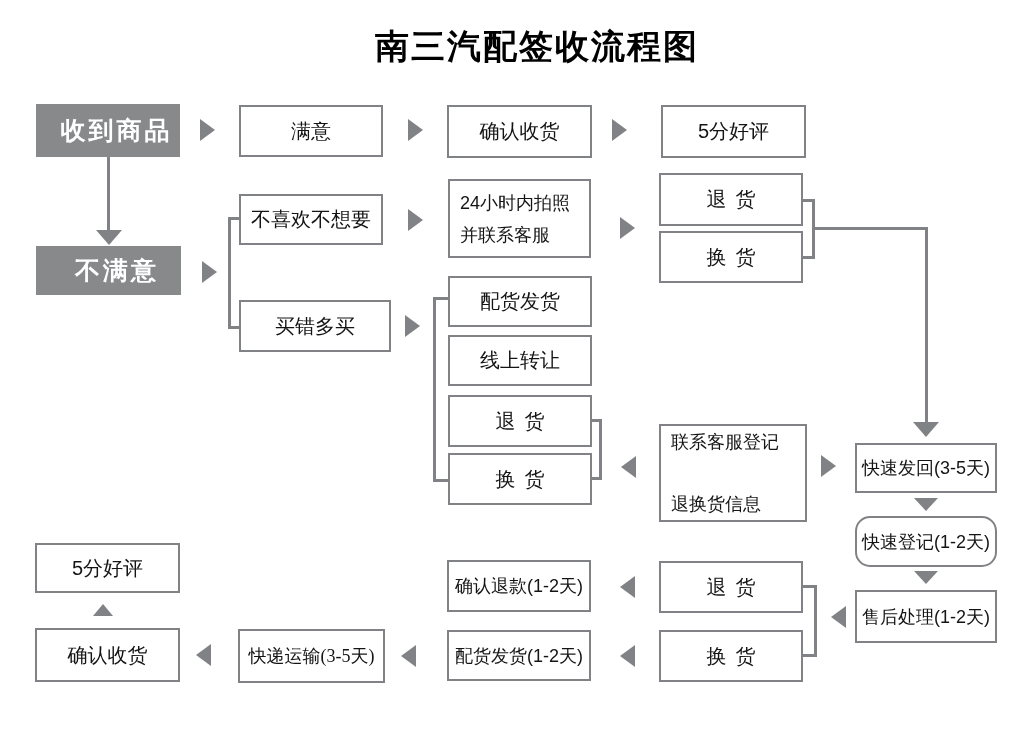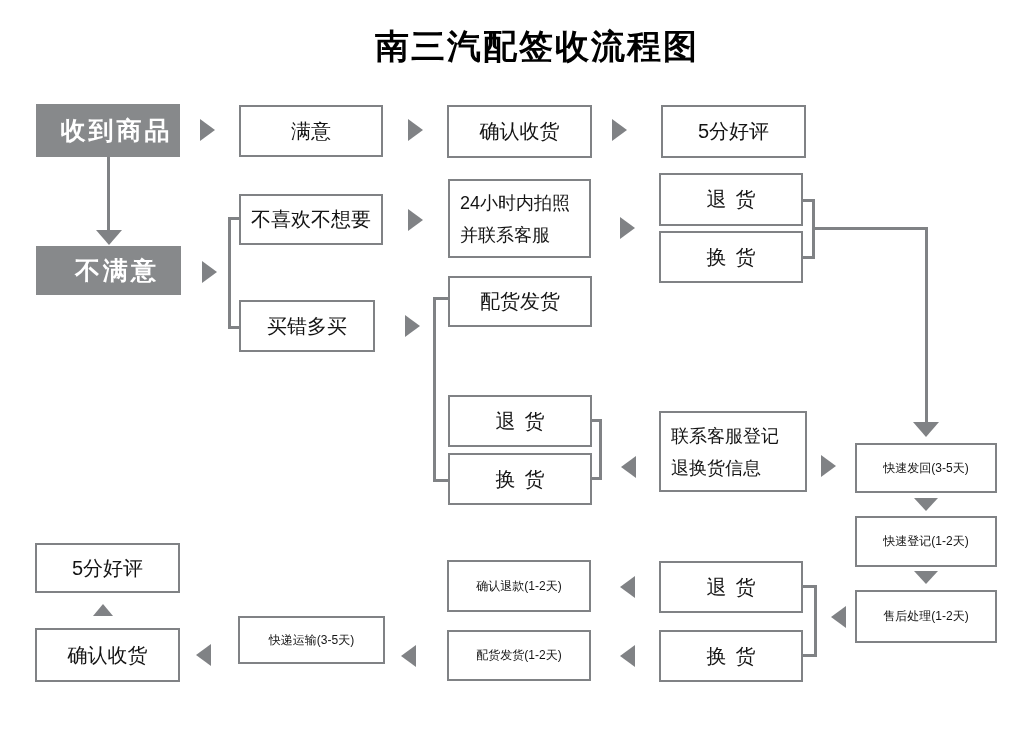--- a/index.html
+++ b/index.html
@@ -13,21 +13,21 @@
   }
   .box{
     position:absolute;box-sizing:border-box;background:#fff;
     border:2px solid var(--line,#808285);color:#141414;font-size:20px;
     display:flex;align-items:center;justify-content:center;text-align:center;
   }
   .box.dark{
     background:var(--dark,#87898b);border:none;color:#fff;
     font-size:25px;font-weight:bold;letter-spacing:3px;padding-left:17px;
   }
-  .box.small{font-size:12px;}
+  .box.small{font-size:18px;}
   .box.sp{letter-spacing:9px;padding-left:9px;}
   .box.twoline{
     flex-direction:column;align-items:flex-start;justify-content:center;
     padding-left:10px;font-size:18px;line-height:32px;text-align:left;
   }
   .ln{position:absolute;background:var(--line,#808285);}
   .tri{position:absolute;width:0;height:0;}
   .tri.r{border-top:11px solid transparent;border-bottom:11px solid transparent;border-left:15px solid var(--line,#808285);}
   .tri.l{border-top:11px solid transparent;border-bottom:11px solid transparent;border-right:15px solid var(--line,#808285);}
   .tri.d{border-left:12px solid transparent;border-right:12px solid transparent;border-top:13px solid var(--line,#808285);}
@@ -68,60 +68,61 @@
   <div class="box sp" style="left:659px;top:173px;width:144px;height:53px;">退货</div>
   <div class="box sp" style="left:659px;top:231px;width:144px;height:52px;">换货</div>
 
   <div class="ln" style="left:803px;top:199px;width:12px;height:3px;"></div>
   <div class="ln" style="left:803px;top:256px;width:12px;height:3px;"></div>
   <div class="ln" style="left:812px;top:199px;width:3px;height:60px;"></div>
   <div class="ln" style="left:812px;top:227px;width:116px;height:3px;"></div>
   <div class="ln" style="left:925px;top:227px;width:3px;height:197px;"></div>
   <div class="tri dh" style="left:913px;top:422px;"></div>
 
-  <div class="box" style="left:239px;top:300px;width:136px;height:52px;">买错多买</div>
+  <div class="box" style="left:239px;top:300px;width:152px;height:52px;">买错多买</div>
   <div class="tri r" style="left:405px;top:315px;"></div>
   <div class="ln" style="left:433px;top:297px;width:3px;height:185px;"></div>
   <div class="ln" style="left:433px;top:297px;width:16px;height:3px;"></div>
   <div class="ln" style="left:433px;top:479px;width:16px;height:3px;"></div>
 
   <div class="box" style="left:448px;top:276px;width:144px;height:51px;">配货发货</div>
+  <div class="box" style="left:448px;top:335px;width:144px;height:51px;">线上转让</div>
   <div class="box sp" style="left:448px;top:395px;width:144px;height:52px;">退货</div>
   <div class="box sp" style="left:448px;top:453px;width:144px;height:52px;">换货</div>
 
   <div class="ln" style="left:592px;top:419px;width:10px;height:3px;"></div>
   <div class="ln" style="left:592px;top:477px;width:10px;height:3px;"></div>
   <div class="ln" style="left:599px;top:419px;width:3px;height:61px;"></div>
   <div class="tri l" style="left:621px;top:456px;"></div>
 
-  <div class="box twoline" style="left:659px;top:411px;width:148px;height:81px;">
+  <div class="box twoline" style="left:659px;top:424px;width:148px;height:98px;justify-content:space-between;">
     <span>联系客服登记</span>
     <span>退换货信息</span>
   </div>
   <div class="tri r" style="left:821px;top:455px;"></div>
 
   <div class="box small" style="left:855px;top:443px;width:142px;height:50px;">快速发回(3-5天)</div>
   <div class="tri d" style="left:914px;top:498px;"></div>
-  <div class="box small" style="left:855px;top:516px;width:142px;height:51px;">快速登记(1-2天)</div>
+  <div class="box small" style="left:855px;top:516px;width:142px;height:51px;border-radius:15px;">快速登记(1-2天)</div>
   <div class="tri d" style="left:914px;top:571px;"></div>
   <div class="box small" style="left:855px;top:590px;width:142px;height:53px;">售后处理(1-2天)</div>
   <div class="tri l" style="left:831px;top:606px;"></div>
 
   <div class="ln" style="left:803px;top:585px;width:13px;height:3px;"></div>
   <div class="ln" style="left:803px;top:654px;width:13px;height:3px;"></div>
   <div class="ln" style="left:814px;top:585px;width:3px;height:72px;"></div>
 
   <div class="box sp" style="left:659px;top:561px;width:144px;height:52px;">退货</div>
   <div class="tri l" style="left:620px;top:576px;"></div>
   <div class="box small" style="left:447px;top:560px;width:144px;height:52px;">确认退款(1-2天)</div>
 
   <div class="box sp" style="left:659px;top:630px;width:144px;height:52px;">换货</div>
   <div class="tri l" style="left:620px;top:645px;"></div>
   <div class="box small" style="left:447px;top:630px;width:144px;height:51px;text-align:center;">配货发货(1-2天)</div>
   <div class="tri l" style="left:401px;top:645px;"></div>
-  <div class="box small" style="left:238px;top:616px;width:147px;height:48px;">快递运输(3-5天)</div>
+  <div class="box small" style="left:238px;top:629px;width:147px;height:54px;font-family:Liberation Serif, serif;">快递运输(3-5天)</div>
   <div class="tri l" style="left:196px;top:644px;"></div>
 
   <div class="box" style="left:35px;top:628px;width:145px;height:54px;">确认收货</div>
   <div class="tri u" style="left:93px;top:604px;"></div>
   <div class="box" style="left:35px;top:543px;width:145px;height:50px;">5分好评</div>
 
 </div>
 
 </body></html>

